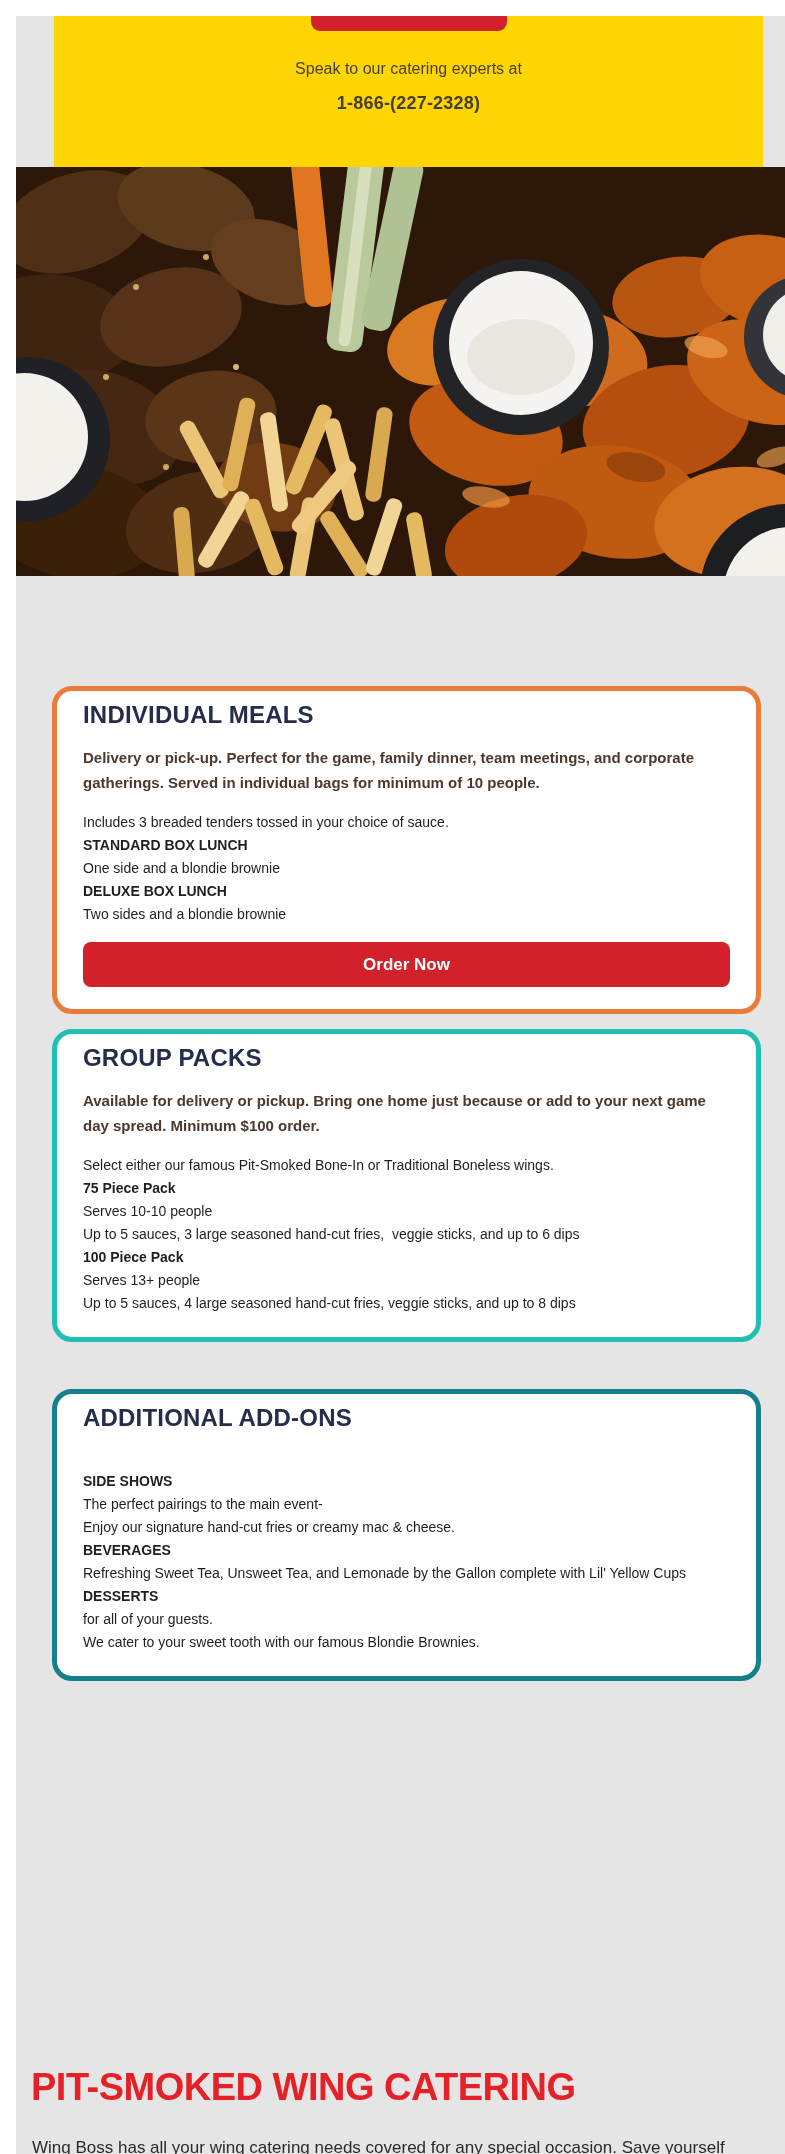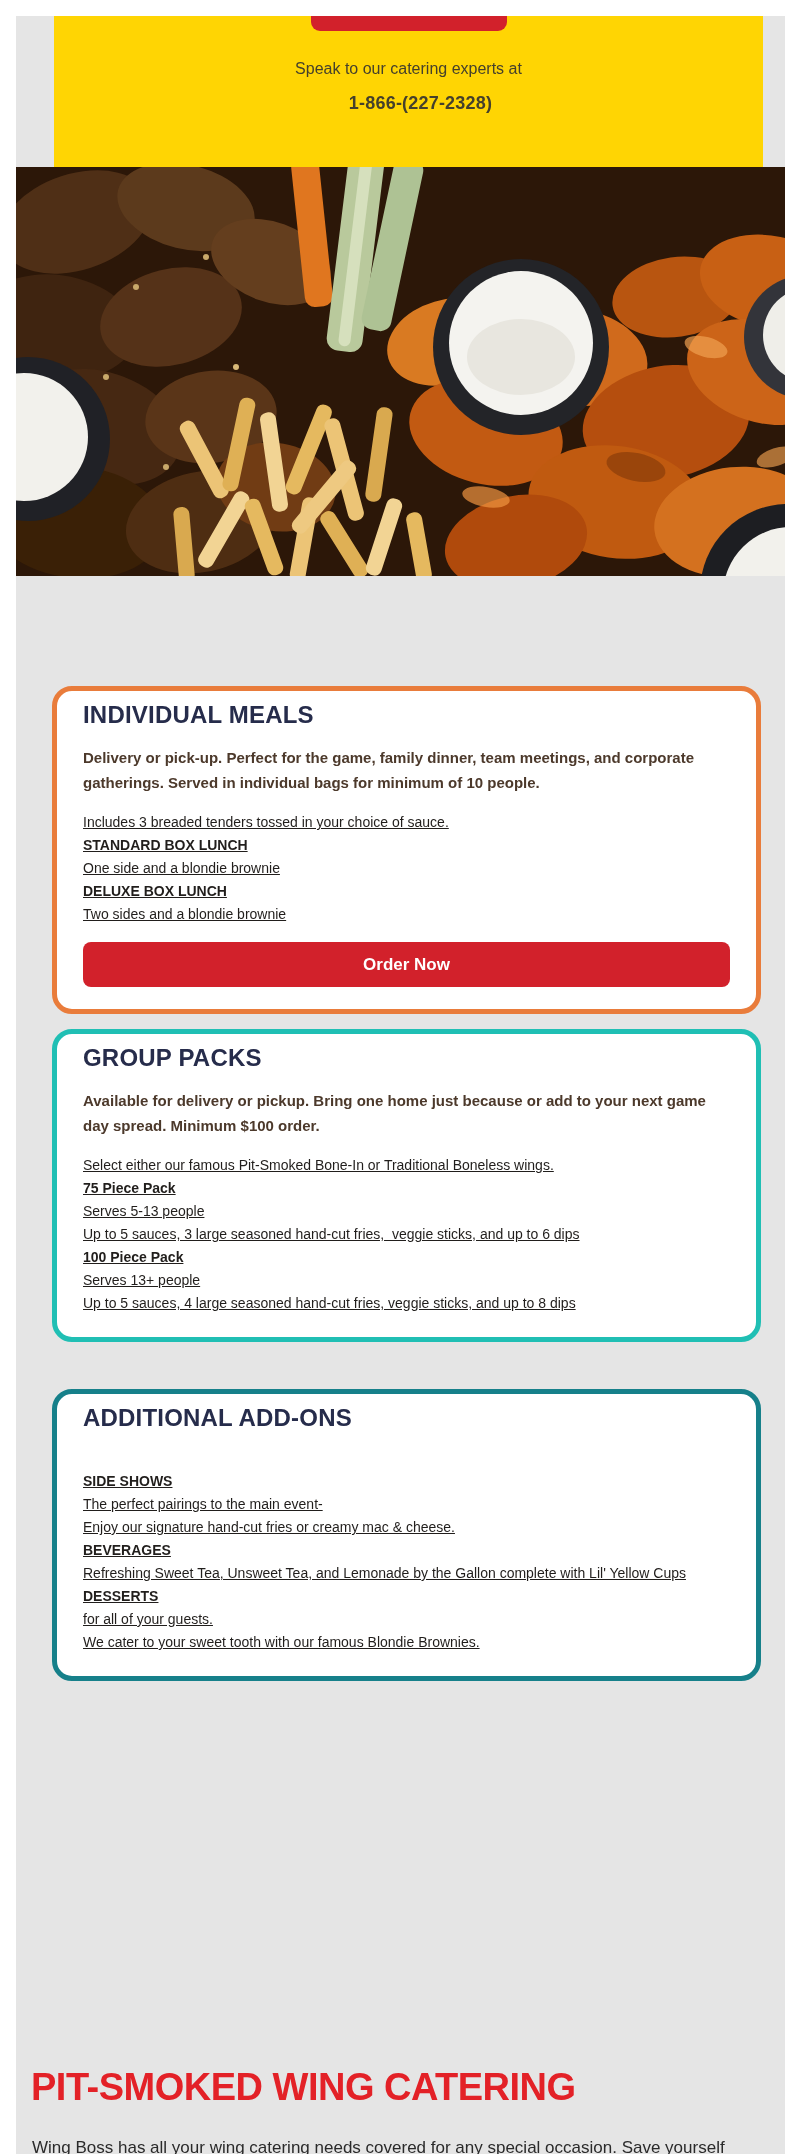--- a/index.html
+++ b/index.html
@@ -10,38 +10,38 @@
   }
   
   .banner{position:absolute;top:0;left:38px;width:709px;height:151px;background:#FFD503;}
   .banner-btn{
     position:absolute;top:-27px;left:50%;transform:translateX(-50%);
     width:196px;height:42px;background:#D2212B;border:none;border-radius:9px;
     color:#ffffff;font-weight:bold;font-size:17px;font-family:inherit;cursor:pointer;
   }
   .banner-line1{position:absolute;top:44px;left:0;width:100%;text-align:center;
     font-size:16px;color:#45402C;}
-  .banner-phone{position:absolute;top:77px;left:12px;width:100%;text-align:center;
+  .banner-phone{position:absolute;top:77px;left:0;width:100%;text-align:center;
     font-size:18px;font-weight:bold;color:#45402C;letter-spacing:0.2px;cursor:pointer;}
   
   .hero{position:absolute;top:151px;left:0;width:785px;height:409px;overflow:hidden;background:#2c1708;}
   
   .card{
     position:absolute;left:36px;width:709px;box-sizing:border-box;background:#ffffff;
     border:5px solid #000;border-radius:20px;padding:10px 26px 22px 26px;
   }
   .card1{top:670px;border-color:#E97C3B;}
   .card2{top:1013px;border-color:#20BFB4;}
   .card3{top:1373px;border-color:#16808A;}
   .card-title{margin:0;font-size:24px;font-weight:bold;color:#262C4B;letter-spacing:0.2px;}
   .card-intro{margin:16px 0 0 0;font-size:15px;font-weight:bold;color:#4C392B;line-height:25px;}
   .intro-line{display:block;white-space:pre;}
   .card-lines{margin-top:16px;font-size:14px;line-height:23px;color:#211e1c;}
   .card3 .card-lines{margin-top:38px;}
-  .line{white-space:pre;text-decoration:underline;}
+  .line{white-space:pre;}
   .line.bold{font-weight:bold;}
   .order-btn{
     display:block;width:100%;height:45px;margin-top:16px;
     background:#D2212B;color:#ffffff;border:none;border-radius:8px;
     font-family:inherit;font-size:17px;font-weight:bold;cursor:pointer;
   }
   
   .catering-heading{
     position:absolute;top:2050px;left:15px;margin:0;
     font-size:38px;font-weight:bold;color:#E32127;letter-spacing:-0.5px;white-space:nowrap;
@@ -159,21 +159,21 @@
 
   <section class="card card2">
     <h2 class="card-title">GROUP PACKS</h2>
     <p class="card-intro">
       <span class="intro-line">Available for delivery or pickup. Bring one home just because or add to your next game</span>
       <span class="intro-line">day spread. Minimum $100 order.</span>
     </p>
     <div class="card-lines">
       <div class="line">Select either our famous Pit-Smoked Bone-In or Traditional Boneless wings.</div>
       <div class="line bold">75 Piece Pack</div>
-      <div class="line">Serves 5-13 people</div>
+      <div class="line">Serves 10-10 people</div>
       <div class="line">Up to 5 sauces, 3 large seasoned hand-cut fries,  veggie sticks, and up to 6 dips</div>
       <div class="line bold">100 Piece Pack</div>
       <div class="line">Serves 13+ people</div>
       <div class="line">Up to 5 sauces, 4 large seasoned hand-cut fries, veggie sticks, and up to 8 dips</div>
     </div>
   </section>
 
   <section class="card card3">
     <h2 class="card-title">ADDITIONAL ADD-ONS</h2>
     <div class="card-lines">

